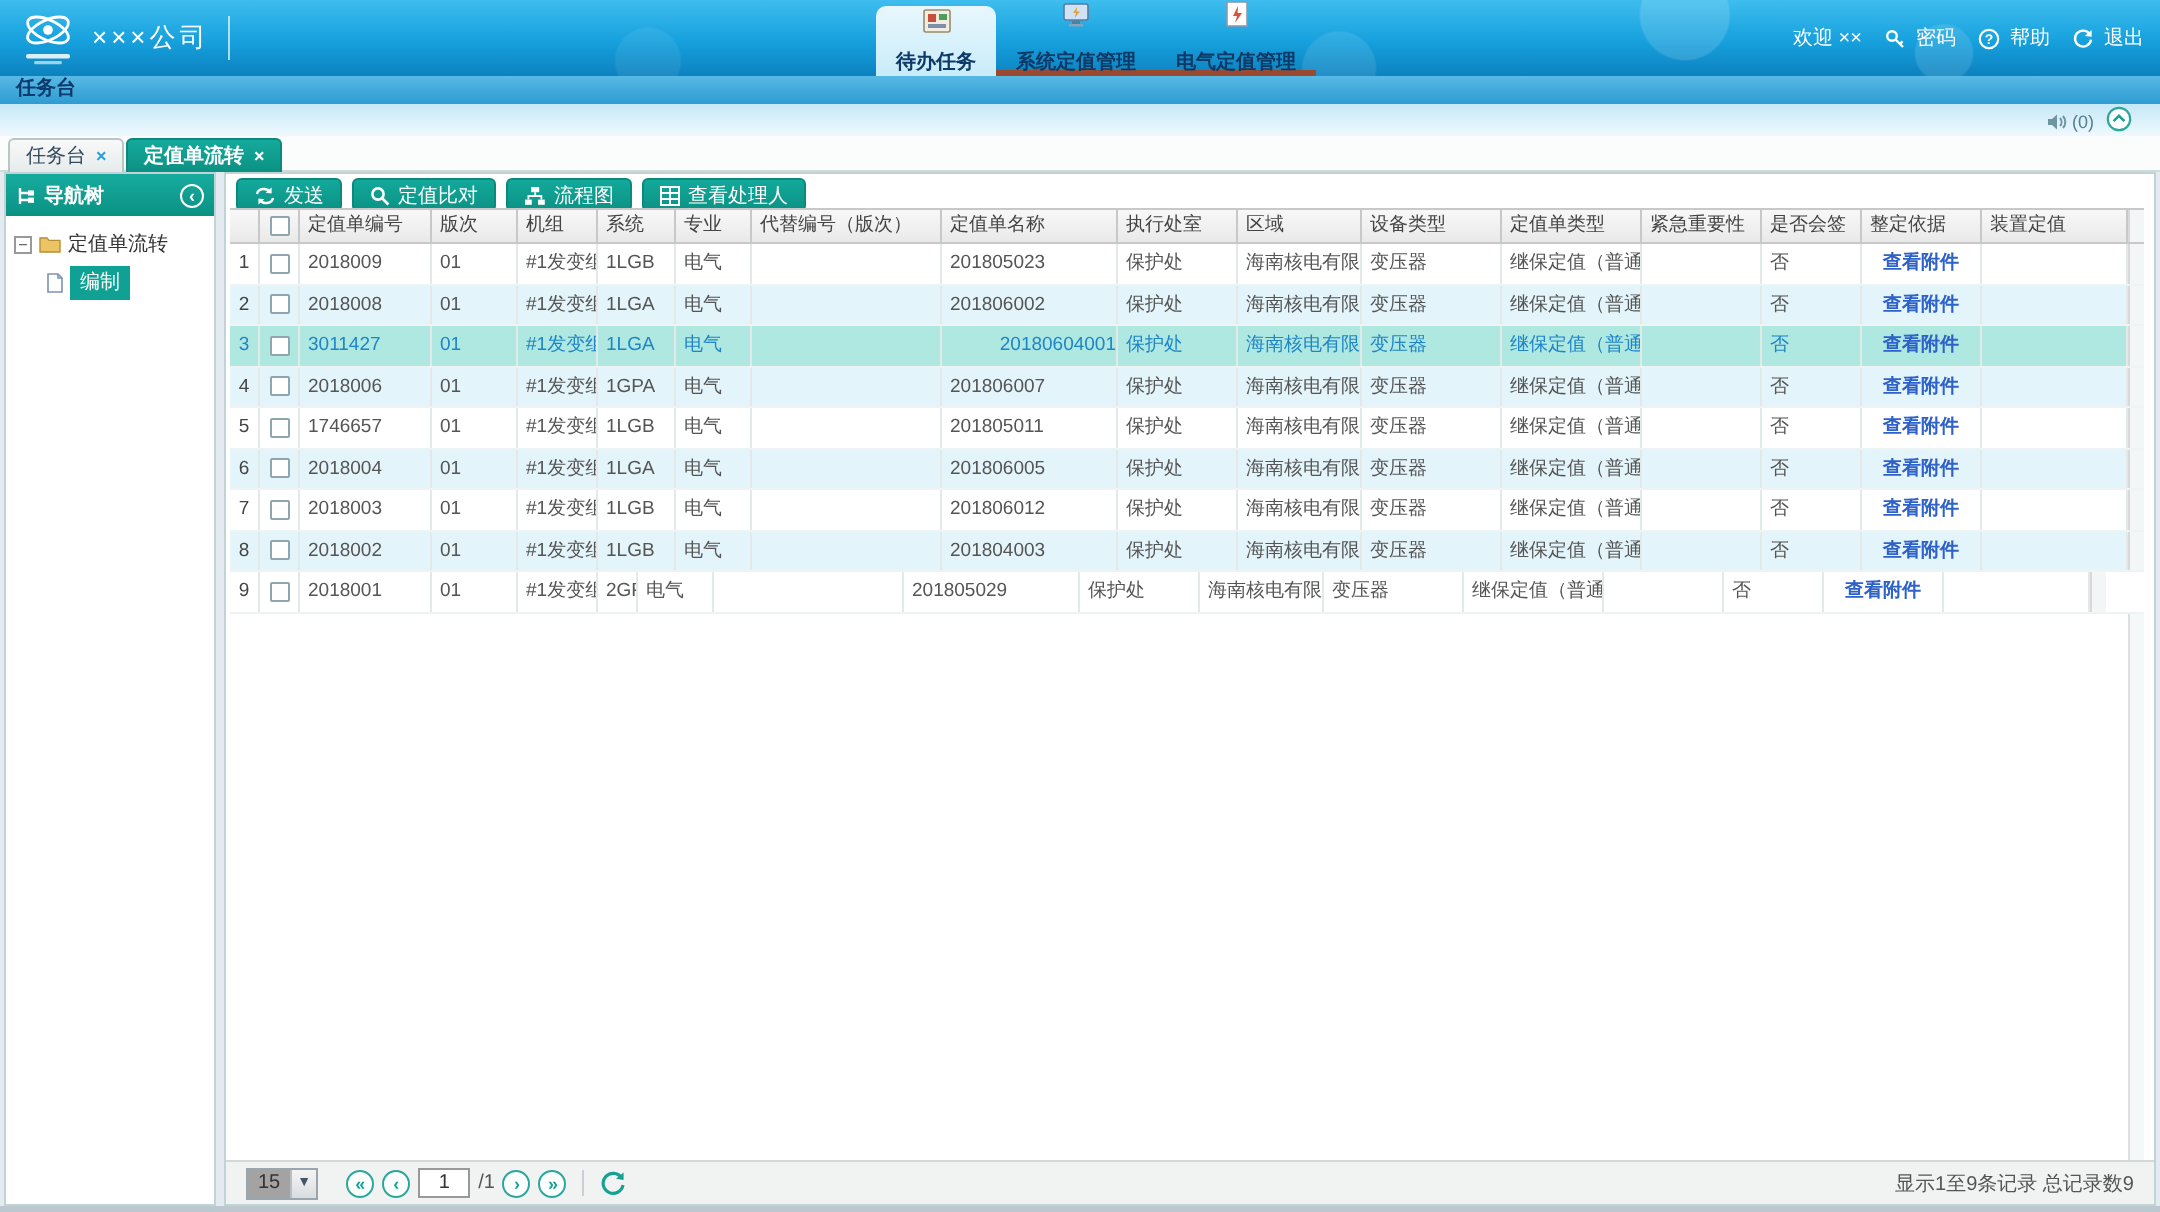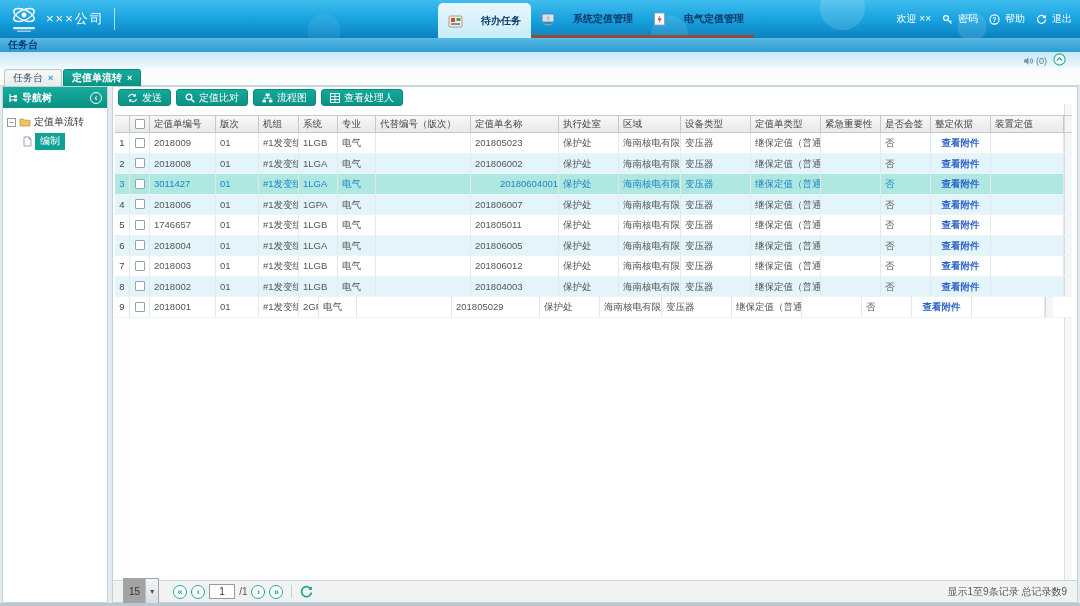--- a/index.html
+++ b/index.html
@@ -16,22 +16,22 @@
       radial-gradient(circle at 30% 80%, rgba(255,255,255,.07) 0 16px, rgba(255,255,255,0) 17px),
       linear-gradient(#3ebdee 0%, #16a0dd 55%, #0c82bf 100%); }
   .logo { position:absolute; left:9px; top:3px; width:30px; height:32px; }
   .company { position:absolute; left:46px; top:0; height:38px; line-height:38px;
              color:#fff; font-size:13px; letter-spacing:2px; }
   .hdr-divider { position:absolute; left:114px; top:8px; width:1px; height:22px; background:rgba(255,255,255,.65); }
   .sys-title { position:absolute; left:123px; top:0; height:38px; line-height:38px;
                color:#fff; font-size:14px; font-weight:bold; letter-spacing:1px; }
   .nav { position:absolute; left:438px; top:0; height:38px; display:flex; align-items:stretch; }
   .nav::after { content:''; position:absolute; left:0; right:0; bottom:0; height:3px; background:#9a4a30; }
-  .nav-item { position:relative; display:flex; flex-direction:row; align-items:center;
-              justify-content:space-between; gap:18px; padding:0 10px; cursor:pointer; z-index:1; }
+  .nav-item { position:relative; display:flex; flex-direction:column; align-items:center;
+              justify-content:space-between; gap:0; padding:0 10px; cursor:pointer; z-index:1; }
   .nav-item .lbl { font-size:10px; font-weight:bold; color:#0e3a68; white-space:nowrap; }
   .nav-item.active { background:linear-gradient(#e9f7fd,#c8ecfa); border-radius:5px 5px 0 0; margin-top:3px; }
   .hdr-right { position:absolute; right:8px; top:0; height:38px; display:flex; align-items:center;
                gap:5px; color:#fff; font-size:10px; }
   .hdr-right .ic { display:inline-flex; margin-left:6px; }
 
   
   .taskbar { position:absolute; left:0; top:38px; width:1080px; height:14px;
              background:linear-gradient(#58b9e5,#2d9cd1); color:#0c3a6e; font-weight:bold;
              font-size:10px; line-height:14px; padding-left:8px; }
@@ -68,21 +68,21 @@
   .main { position:absolute; left:112px; top:86px; width:966px; height:517px;
           background:#fff; border:1px solid #c2d3d6; }
   .toolbar { position:absolute; left:5px; top:2px; height:18px; display:flex; gap:5px; }
   .tbtn { display:inline-flex; align-items:center; gap:4px; padding:0 8px; height:17px;
           background:linear-gradient(#13a99b,#0b9285); border:1px solid #098a7d; border-radius:3px;
           color:#fff; font-size:10px; cursor:pointer; white-space:nowrap; }
   .vtrack { position:absolute; left:951px; top:17px; width:8px; height:478px;
             background:#f5f8f8; border-left:1px solid #dfdfdf; }
 
   
-  .gridwrap { position:absolute; left:2px; top:28px; width:957px; }
+  .gridwrap { position:absolute; left:2px; top:17px; width:957px; }
   .grow { display:flex; width:957px; }
   .ghead { height:18px; background:linear-gradient(#f8f8f8,#e9e9e9);
            border-top:1px solid #c8c8c8; border-bottom:1px solid #c8c8c8; }
   .hcell { border-right:1px solid #c8c8c8; font-size:9.5px; color:#444; line-height:16px;
            padding-left:4px; overflow:hidden; white-space:nowrap; }
   .drow { height:20.5px; background:#fff; border-bottom:1px solid #eef3f3; cursor:pointer; }
   .drow.alt { background:#e3f4fa; }
   .drow.selected { background:#aee8e0; }
   .cell { border-right:1px solid #e3e8e8; font-size:9.5px; color:#555; line-height:19.5px;
           padding-left:4px; overflow:hidden; white-space:nowrap; }
@@ -91,21 +91,21 @@
   .cell.cchk, .hcell.cchk { padding:0; display:flex; align-items:center; justify-content:center; }
   .cbx { width:10px; height:10px; border:1px solid #8fa6b0; background:#fff; border-radius:1px; cursor:pointer; }
   .cell.cbasis { padding:0; text-align:center; }
   .alink { color:#2e62c9; font-weight:bold; cursor:pointer; }
   .cell.cspacer, .hcell.cspacer { background:#f3f6f7; border-right:none; border-left:1px solid #d9d9d9; }
 
   
   .pager { position:absolute; left:0; right:0; bottom:0; height:22px; background:#f1f3f3;
            border-top:1px solid #d2d8d8; display:flex; align-items:center; gap:4px;
            padding:0 10px; font-size:10px; color:#555; }
-  .psel { display:inline-flex; align-items:center; height:28px; border:1px solid #9aa5ad;
+  .psel { display:inline-flex; align-items:center; height:16px; border:1px solid #9aa5ad;
           background:#a3a3a3; cursor:pointer; }
   .psel .v { padding:0 5px; font-size:10px; color:#333; }
   .psel .arr { width:13px; height:100%; background:linear-gradient(#f4f4f4,#d9dde0);
                border-left:1px solid #b7bec4; font-size:7px; color:#456; display:flex;
                align-items:center; justify-content:center; }
   .pbtn { width:14px; height:14px; border:1px solid #2aa79b; border-radius:50%; color:#17a193;
           font-size:9px; font-weight:bold; line-height:12px; text-align:center; cursor:pointer; background:#fdfefe; }
   .pinput { width:26px; height:15px; border:1px solid #999; text-align:center; font-size:10px; color:#333;
             font-family:"Liberation Sans","DejaVu Sans",sans-serif; }
   .psep { width:1px; height:13px; background:#c9cfd2; margin:0 4px; }

